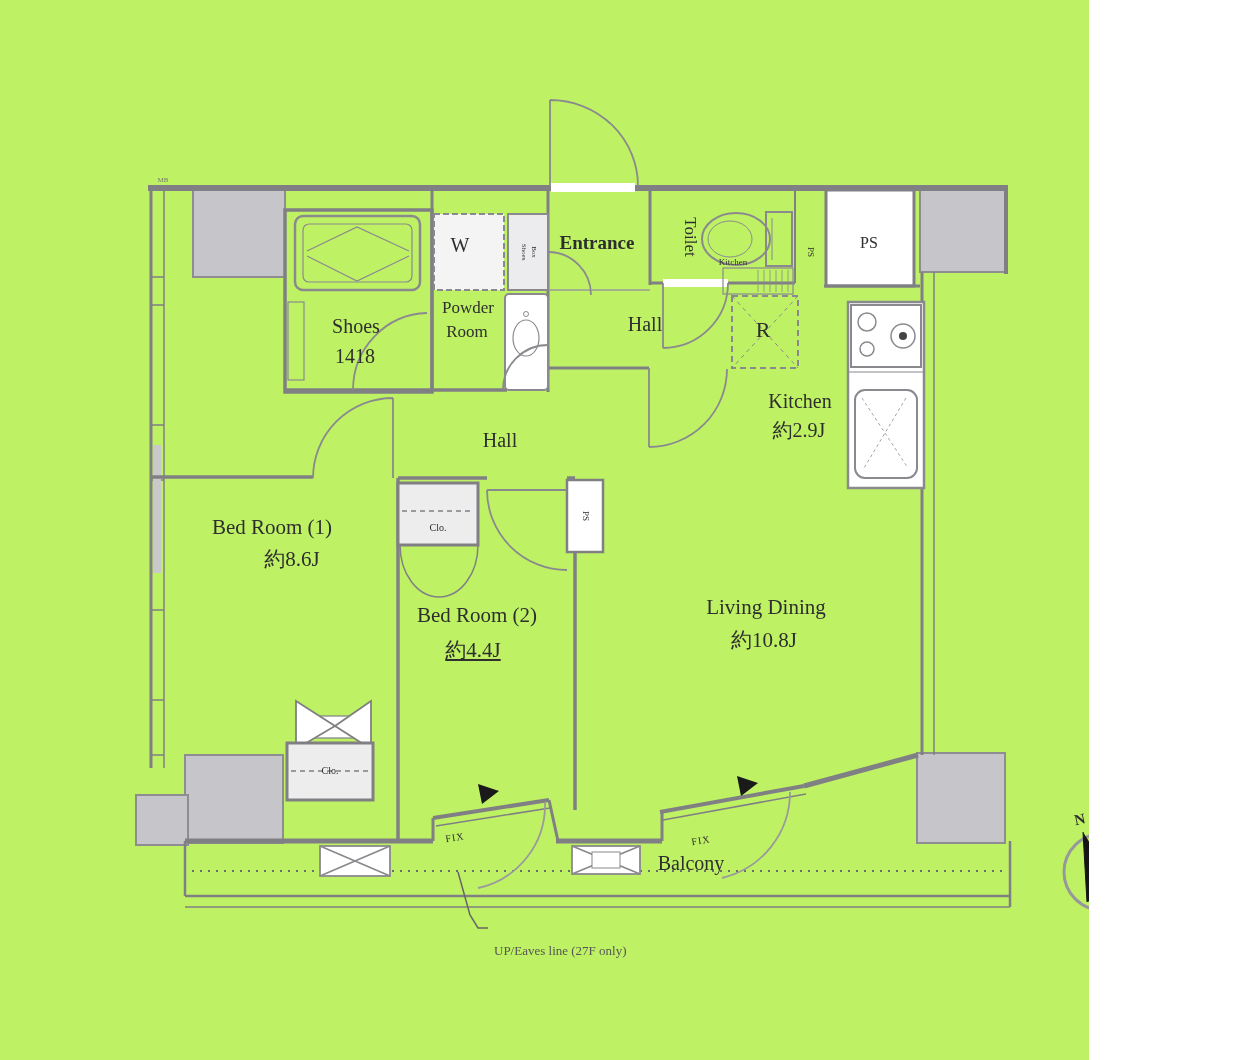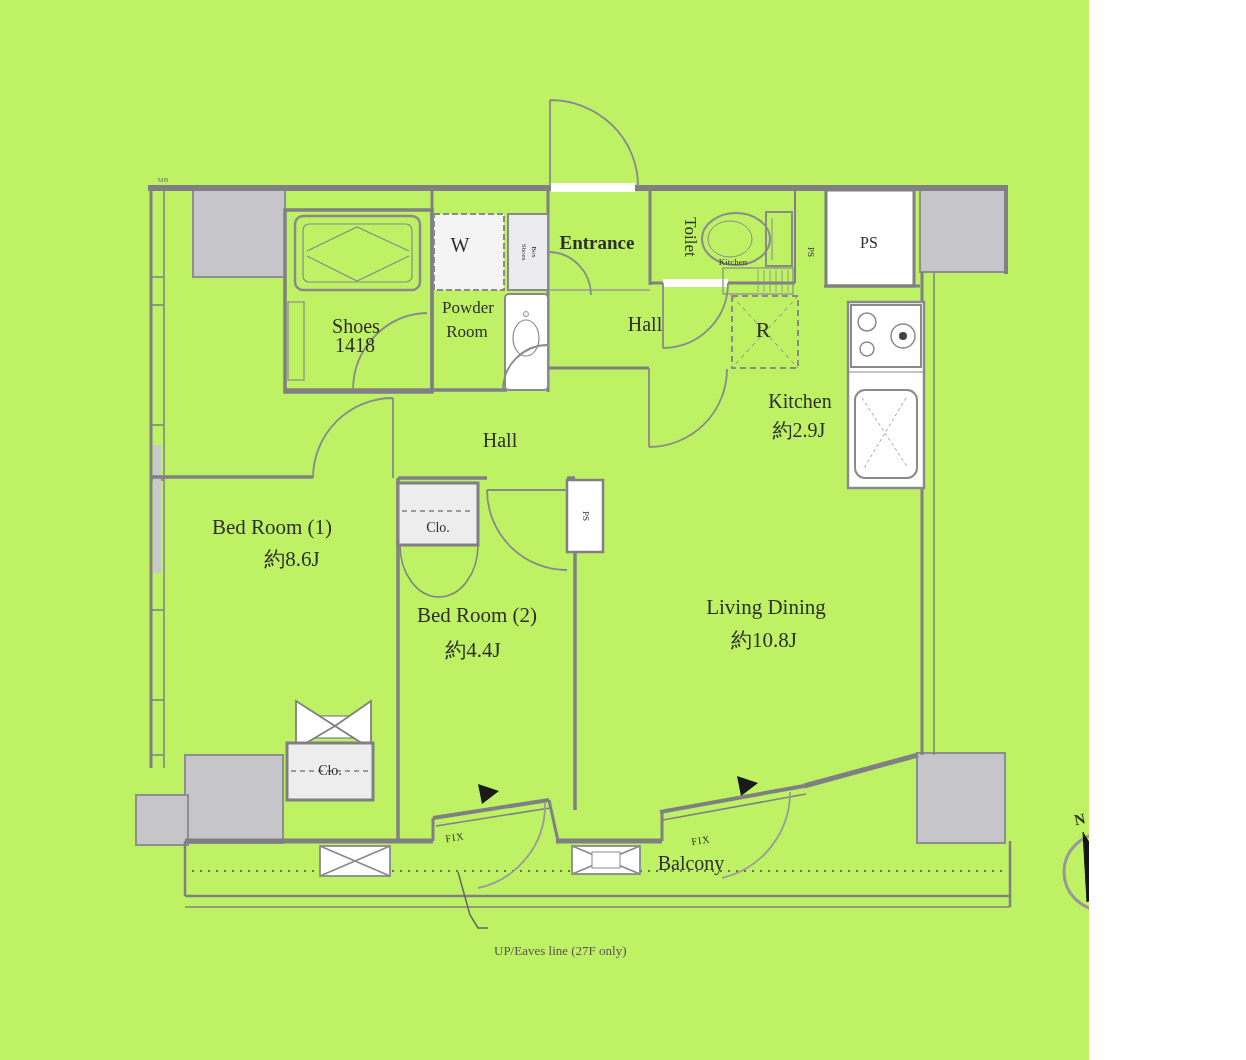--- a/index.html
+++ b/index.html
@@ -5,21 +5,21 @@
   html,body{margin:0;padding:0;background:#ffffff;}
   .canvas{position:relative;width:1089px;height:1060px;background:#bef264;overflow:hidden;
           font-family:"Liberation Serif", serif;}
   svg.plan{position:absolute;left:0;top:0;}
   .lbl{position:absolute;transform:translate(-50%,-50%);color:#2e2e2e;white-space:nowrap;
        font-family:"Liberation Serif", serif;line-height:1.05;text-align:center;}
   .rot90{transform:translate(-50%,-50%) rotate(90deg);}
   .rotm9{transform:translate(-50%,-50%) rotate(-9deg);}
   .rotm12{transform:translate(-50%,-50%) rotate(-12deg);}
   .f7{font-size:7px;} .f9{font-size:9px;} .f10{font-size:10px;letter-spacing:1px;}
-  .f12{font-size:14px;} .f13{font-size:13px;margin-top:22px;} .f15{font-size:15px;font-weight:bold;}
+  .f12{font-size:10px;} .f13{font-size:13px;margin-top:22px;} .f15{font-size:15px;font-weight:bold;}
   .f16{font-size:16px;} .f17{font-size:17px;} .f19{font-size:19px;}
   .f20{font-size:20px;} .f21{font-size:21px;} .f22{font-size:22px;font-weight:bold;}
   .note{color:#555;transform:translate(0,-50%);}
 </style>
 </head>
 <body>
 
 <div class="canvas">
 
 <svg class="plan" width="1246" height="1060" viewBox="0 0 1246 1060">
@@ -175,21 +175,21 @@
   <g>
     <circle cx="1102" cy="872" r="38" stroke="#98989c" stroke-width="3" fill="none"></circle>
     <polygon points="1083,832 1122,894 1087,902" fill="#151515"></polygon>
     <path d="M1083,832 L1087,902" stroke="#151515" stroke-width="1"></path>
   </g>
 </svg>
 
 <div class="lbl f7" style="left:163px;top:181px;color:#777;">MB</div>
 
 <div class="lbl f20" style="left:356px;top:326px;">Shoes</div>
-<div class="lbl f20" style="left:355px;top:345px;">1418</div>
+<div class="lbl f20" style="left:355px;top:356px;">1418</div>
 
 <div class="lbl f20" style="left:460px;top:245px;">W</div>
 
 <div class="lbl rot90 f7" style="left:523px;top:252px;">Shoes</div>
 <div class="lbl rot90 f7" style="left:533px;top:252px;">Box</div>
 
 <div class="lbl f17" style="left:468px;top:308px;">Powder</div>
 <div class="lbl f17" style="left:467px;top:332px;text-align:center;">Room</div>
 
 <div class="lbl f19" style="left:597px;top:243px;font-weight:bold;">Entrance</div>
@@ -204,21 +204,21 @@
 
 <div class="lbl f20" style="left:800px;top:401px;">Kitchen</div>
 <div class="lbl f20" style="left:799px;top:430px;">約2.9J</div>
 
 <div class="lbl f20" style="left:500px;top:440px;">Hall</div>
 
 <div class="lbl f21" style="left:272px;top:527px;">Bed Room (1)</div>
 <div class="lbl f21" style="left:292px;top:559px;">約8.6J</div>
 
 <div class="lbl f21" style="left:477px;top:615px;">Bed Room (2)</div>
-<div class="lbl f21" style="left:473px;top:650px;">約4.4J</div>
+<div class="lbl f21" style="left:473px;top:650px;text-decoration:underline;">約4.4J</div>
 
 <div class="lbl f21" style="left:766px;top:607px;">Living Dining</div>
 <div class="lbl f21" style="left:764px;top:640px;">約10.8J</div>
 
 <div class="lbl f12" style="left:438px;top:528px;">Clo.</div>
 <div class="lbl f12" style="left:330px;top:771px;">Clo.</div>
 <div class="lbl rot90 f9" style="left:585px;top:516px;">PS</div>
 
 <div class="lbl rotm9 f10" style="left:455px;top:838px;">FIX</div>
 <div class="lbl rotm9 f10" style="left:701px;top:841px;">FIX</div>

